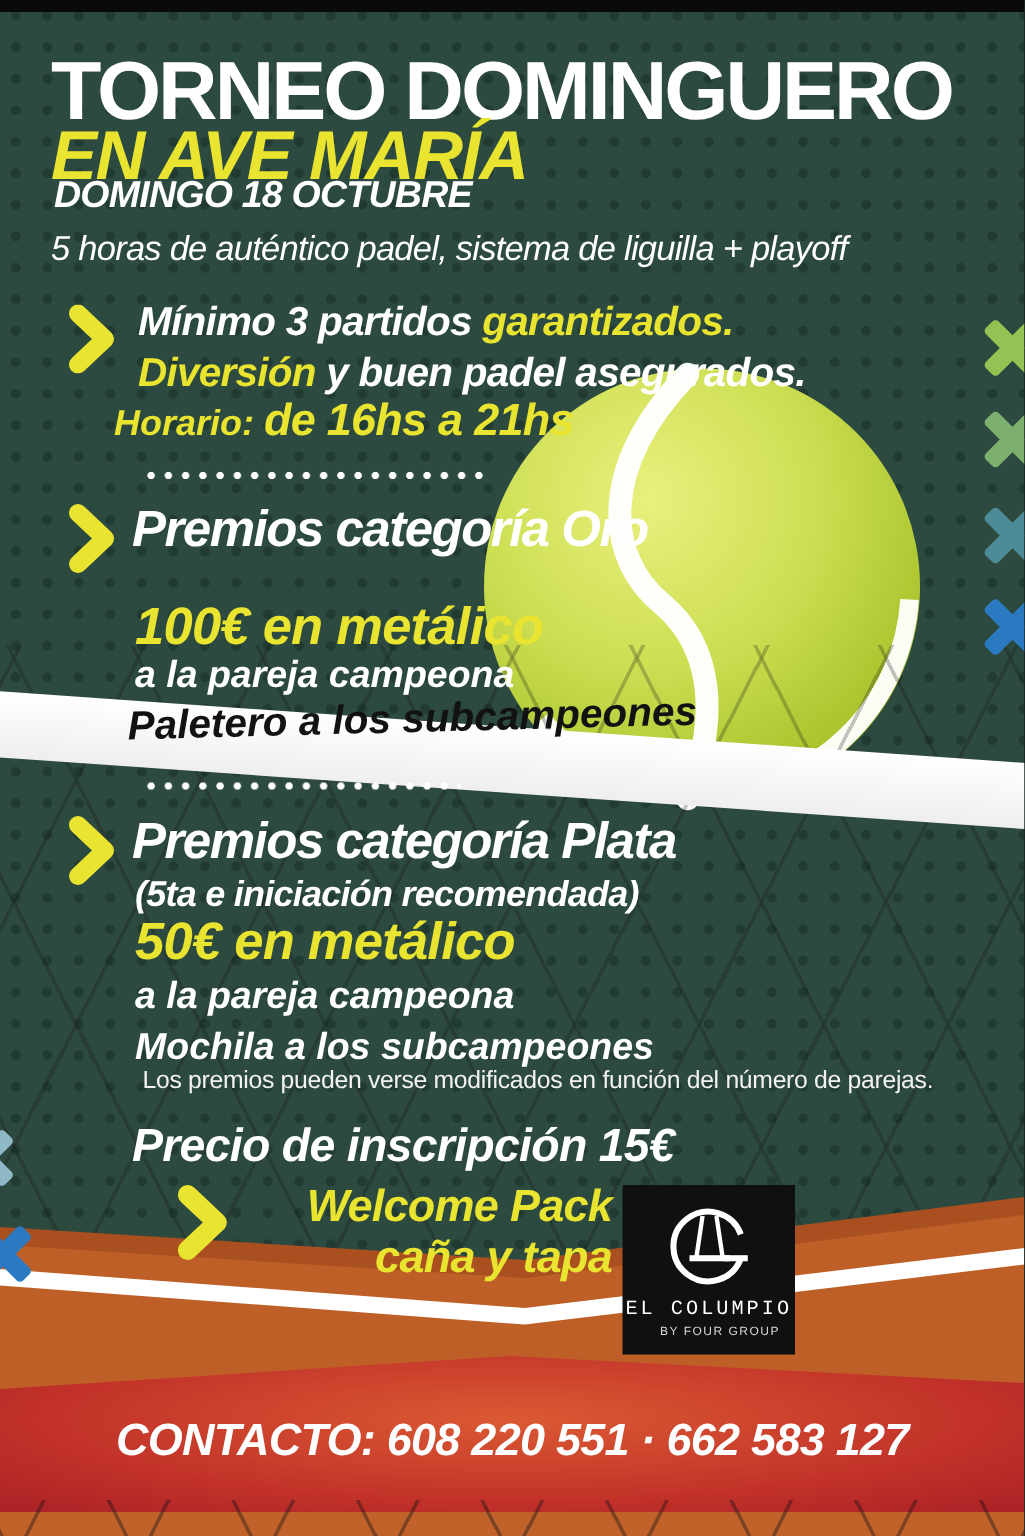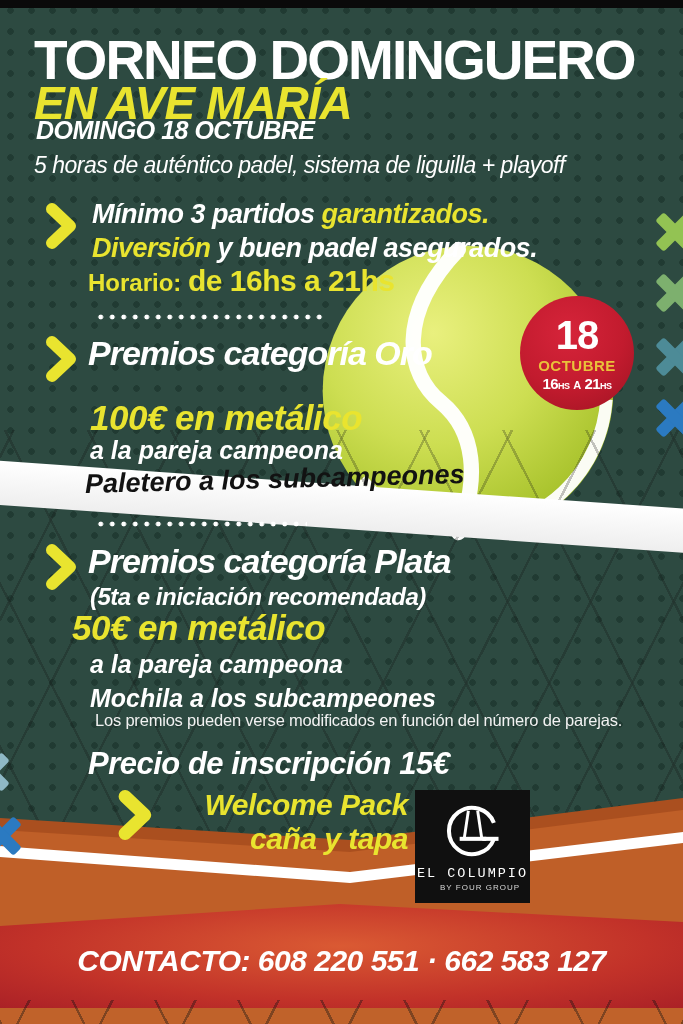--- a/index.html
+++ b/index.html
@@ -53,42 +53,42 @@
   
   .txt{position:absolute;z-index:6;color:#fff;}
   .yellow{color:#e9e42f;}
   .title{left:34px;top:28px;font-size:55px;font-weight:bold;letter-spacing:-2px;}
   .subtitle{left:34px;top:76px;font-size:46px;font-weight:bold;font-style:italic;letter-spacing:-1px;}
   .dateline{left:36px;top:116px;font-size:25px;font-weight:bold;font-style:italic;letter-spacing:-.5px;}
   .intro{left:34px;top:152px;font-size:23px;font-style:italic;letter-spacing:-.5px;}
 
   .chev{position:absolute;z-index:6;}
   .bullet1{left:92px;top:197px;font-size:27px;font-weight:bold;font-style:italic;line-height:34px;letter-spacing:-.5px;}
-  .horario{left:88px;top:264px;font-weight:bold;}
+  .horario{left:76px;top:264px;font-weight:bold;font-style:italic;}
   .horario .lab{font-size:24px;}
   .horario .val{font-size:30px;letter-spacing:-.5px;}
 
   .dots{position:absolute;height:6px;z-index:6;
     background-image:radial-gradient(circle, #fff 2.2px, transparent 2.7px);
     background-size:11.5px 6px;background-repeat:repeat-x;}
   .dots1{left:95px;top:314px;width:232px;}
   .dots2{left:95px;top:521px;width:212px;}
 
   .sec-h{font-size:34px;font-weight:bold;font-style:italic;letter-spacing:-1px;}
   .sec-sub{font-size:24px;font-weight:bold;font-style:italic;letter-spacing:-.5px;}
   .sec-prize{font-size:35px;font-weight:bold;font-style:italic;letter-spacing:-.5px;}
   .sec-line{font-size:25px;font-weight:bold;font-style:italic;}
   .oro-h{left:88px;top:334px;}
   .oro-sub{left:90px;top:373px;}
   .oro-prize{left:90px;top:398px;}
   .oro-win{left:90px;top:436px;}
   .oro-run{left:85px;top:464px;color:#121212;font-size:27px;transform:rotate(-1.5deg);}
   .plata-h{left:88px;top:542px;}
   .plata-sub{left:90px;top:583px;}
-  .plata-prize{left:72px;top:608px;text-align:right;}
+  .plata-prize{left:90px;top:608px;text-align:right;}
   .plata-win{left:90px;top:650px;}
   .plata-run{left:90px;top:684px;}
 
   .note{left:95px;top:711px;font-size:16.5px;color:#f2f2f2;letter-spacing:-.2px;}
   .price{left:88px;top:746px;font-size:31px;font-weight:bold;font-style:italic;letter-spacing:-.5px;}
   .welcome{left:168px;top:788px;width:240px;text-align:right;font-size:30px;font-weight:bold;font-style:italic;line-height:34px;letter-spacing:-.5px;}
 
   
   .logo{position:absolute;left:415px;top:790px;width:115px;height:113px;background:#101010;z-index:7;
     display:flex;flex-direction:column;align-items:center;justify-content:center;text-align:center;}
@@ -131,25 +131,20 @@
       </radialGradient>
     </defs>
     <polygon points="0,42 350,64 683,22 683,244 0,244" fill="#bf5f28"></polygon>
     <polygon points="0,38 350,60 683,18 683,30 350,72 0,50" fill="#aa4f1f"></polygon>
     <polygon points="0,66 350,92 683,52 683,63 350,103 0,77" fill="#ffffff"></polygon>
     <polygon points="0,146 340,124 683,142 683,244 0,244" fill="url(#ribbonGrad)"></polygon>
     <rect x="0" y="228" width="683" height="16" fill="#c0622a"></rect>
   </svg>
   <div class="net2"></div>
 
-  <div class="badge">
-    <div class="day">18</div>
-    <div class="month">OCTUBRE</div>
-    <div class="hours"><span>16</span><small>HS</small> <span style="font-size:11px;">A</span> <span>21</span><small>HS</small></div>
-  </div>
 
   <svg class="xdeco" style="right:-16px;top:208px;" viewBox="0 0 48 48">
     <g fill="#93c353" transform="rotate(45 24 24)">
         <rect x="18" y="2" width="12" height="44" rx="3"></rect>
         <rect x="2" y="18" width="44" height="12" rx="3"></rect>
       </g>
   </svg>
   <svg class="xdeco" style="right:-16px;top:269px;" viewBox="0 0 48 48">
     <g fill="#7db06e" transform="rotate(45 24 24)">
         <rect x="18" y="2" width="12" height="44" rx="3"></rect>

